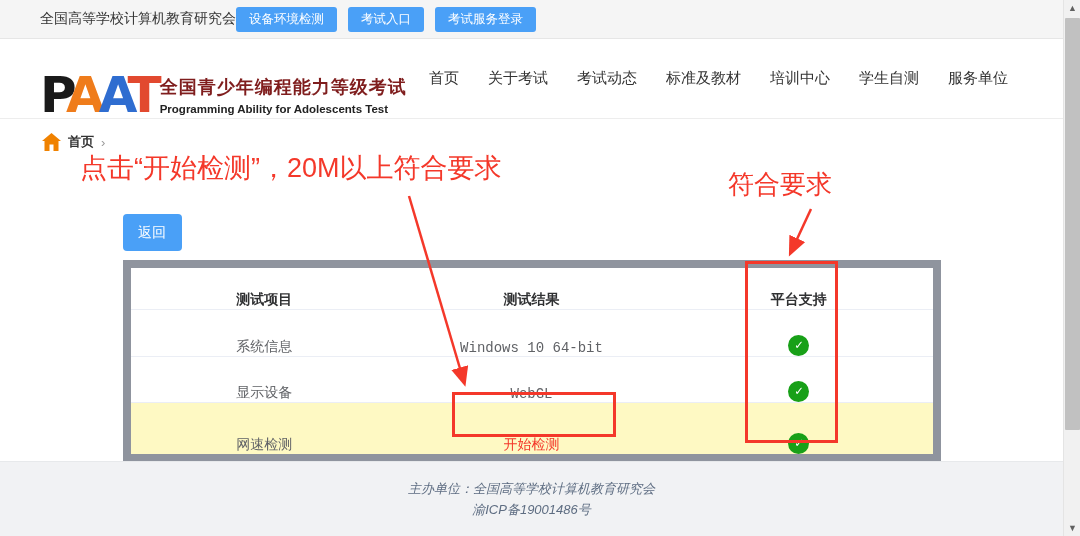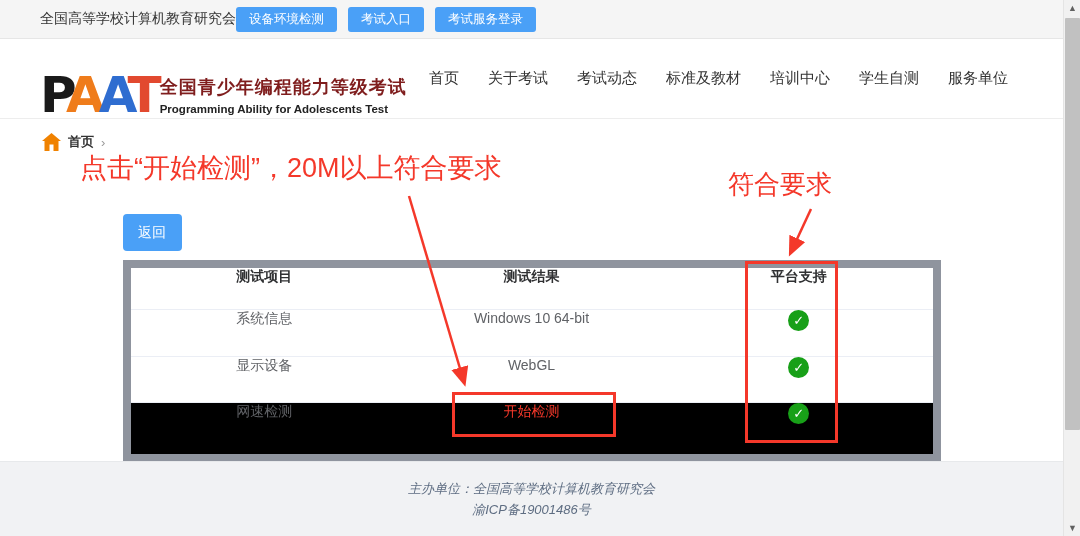--- a/index.html
+++ b/index.html
@@ -29,26 +29,26 @@
   .crumb { font-size:13px; color:#333; font-weight:bold; cursor:pointer; }
   .crumb-sep { font-size:13px; color:#999; }
 
   
   .section-row { width:818px; margin:62px auto 0 auto; display:flex; align-items:flex-end; justify-content:space-between; height:38px; }
   .section-title { font-size:16px; color:#303133; padding-left:13px; padding-bottom:8px; }
   .back-btn { background:#4aa0f7; color:#fff; font-size:14px; border:none; border-radius:4px; width:59px; height:37px; cursor:pointer; }
 
   
   .check-table { width:818px; margin:9px auto 0 auto; border:8px solid #8f949e; background:#fff; }
-  .t-row { display:flex; align-items:flex-start; border-bottom:1px solid #ebeef5; }
+  .t-row { display:flex; align-items:flex-end; border-bottom:1px solid #ebeef5;font-family:Liberation Mono, monospace; }
   .t-row:last-child { border-bottom:none; }
   .t-head { height:42px; }
   .t-head .t-cell { font-weight:bold; color:#303133; }
   .t-cell { flex:1; text-align:center; font-size:14px; color:#606266; }
-  .r1 { height:47px; } .r2 { height:46px; } .r3 { height:51px; background:#000000; }
+  .r1 { height:47px; } .r2 { height:46px; } .r3 { height:51px; background:#fef9c3; }
   .start-check { color:#f4382a; cursor:pointer; }
   .check-icon { display:inline-block; width:21px; height:21px; border-radius:50%; background:#18a018; color:#fff; font-size:13px; font-weight:bold; line-height:21px; text-align:center; vertical-align:middle; }
 
   
   .footer { position:absolute; left:0; bottom:0; width:1063px; height:75px; background:#f1f2f4; border-top:1px solid #e7e9eb; text-align:center; padding-top:16px;font-style:italic; }
   .footer div { font-size:13px; color:#5e6d82; line-height:21px; }
 
   
   .annot { position:absolute; color:#f4382a; z-index:30; white-space:nowrap; pointer-events:none; }
   #note1 { left:80px; top:150px; font-size:27px; }

